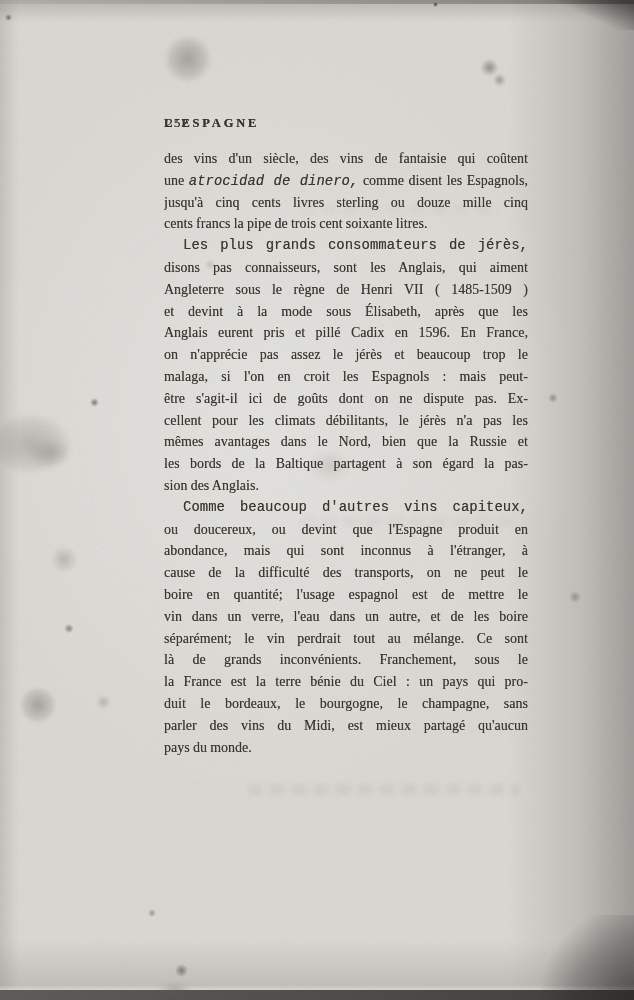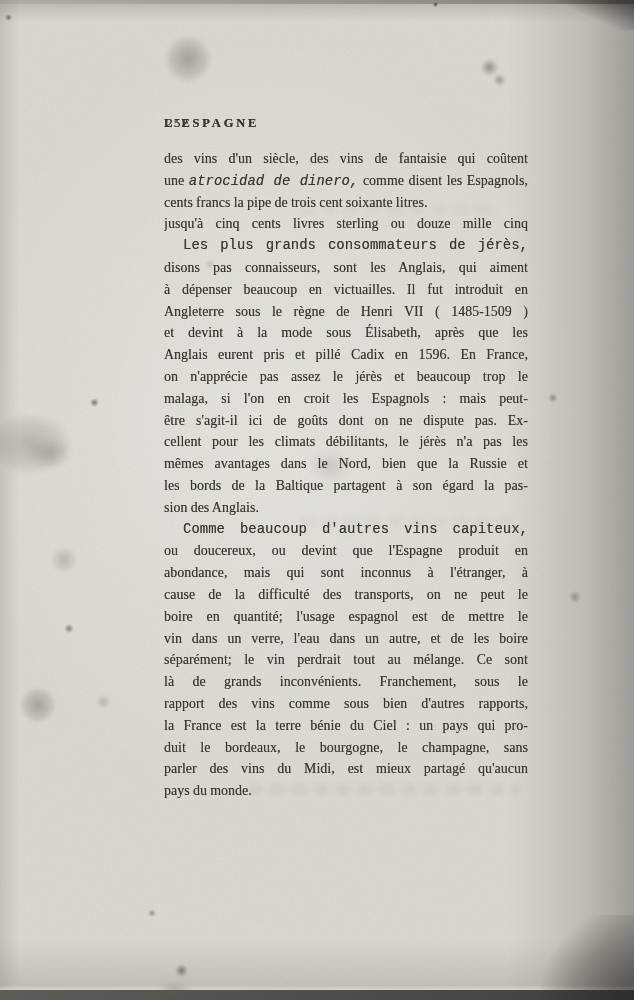--- a/index.html
+++ b/index.html
@@ -134,28 +134,27 @@
   <div class="header">
     <span class="pagenum">252</span>
     <span class="runtitle">L'ESPAGNE</span>
   </div>
 
   <div class="bodytext">
 
     <div class="para">
       <div class="line">des vins d'un siècle, des vins de fantaisie qui coûtent</div>
       <div class="line"><span>une </span><span class="it">atrocidad de dinero,</span><span> comme disent les Espagnols,</span></div>
+      <div class="line">jusqu'à cinq cents livres sterling ou douze mille cinq</div>
       <div class="line last">cents francs la pipe de trois cent soixante litres.</div>
-      <div class="line">jusqu'à cinq cents livres sterling ou douze mille cinq</div>
     </div>
 
     <div class="para">
       <div class="line indent">Les plus grands consommateurs de jérès, nous ne</div>
       <div class="line">disons pas connaisseurs, sont les Anglais, qui aiment</div>
-      <div class="line">à dépenser beaucoup en victuailles. Il fut introduit en</div>
       <div class="line">Angleterre sous le règne de Henri VII ( 1485-1509 )</div>
       <div class="line">et devint à la mode sous Élisabeth, après que les</div>
       <div class="line">Anglais eurent pris et pillé Cadix en 1596. En France,</div>
       <div class="line">on n'apprécie pas assez le jérès et beaucoup trop le</div>
       <div class="line">malaga, si l'on en croit les Espagnols : mais peut-</div>
       <div class="line">être s'agit-il ici de goûts dont on ne dispute pas. Ex-</div>
       <div class="line">cellent pour les climats débilitants, le jérès n'a pas les</div>
       <div class="line">mêmes avantages dans le Nord, bien que la Russie et</div>
       <div class="line">les bords de la Baltique partagent à son égard la pas-</div>
       <div class="line last">sion des Anglais.</div>
@@ -163,21 +162,20 @@
 
     <div class="para">
       <div class="line indent">Comme beaucoup d'autres vins capiteux, secs,</div>
       <div class="line">ou doucereux, ou devint que l'Espagne produit en</div>
       <div class="line">abondance, mais qui sont inconnus à l'étranger, à</div>
       <div class="line">cause de la difficulté des transports, on ne peut le</div>
       <div class="line">boire en quantité; l'usage espagnol est de mettre le</div>
       <div class="line">vin dans un verre, l'eau dans un autre, et de les boire</div>
       <div class="line">séparément; le vin perdrait tout au mélange. Ce sont</div>
       <div class="line">là de grands inconvénients. Franchement, sous le</div>
-      <div class="line">rapport des vins comme sous bien d'autres rapports,</div>
       <div class="line">la France est la terre bénie du Ciel : un pays qui pro-</div>
       <div class="line">duit le bordeaux, le bourgogne, le champagne, sans</div>
       <div class="line">parler des vins du Midi, est mieux partagé qu'aucun</div>
       <div class="line last">pays du monde.</div>
     </div>
 
   </div>
 
   <svg class="grain" width="634" height="1000">
     <filter id="grainF">

